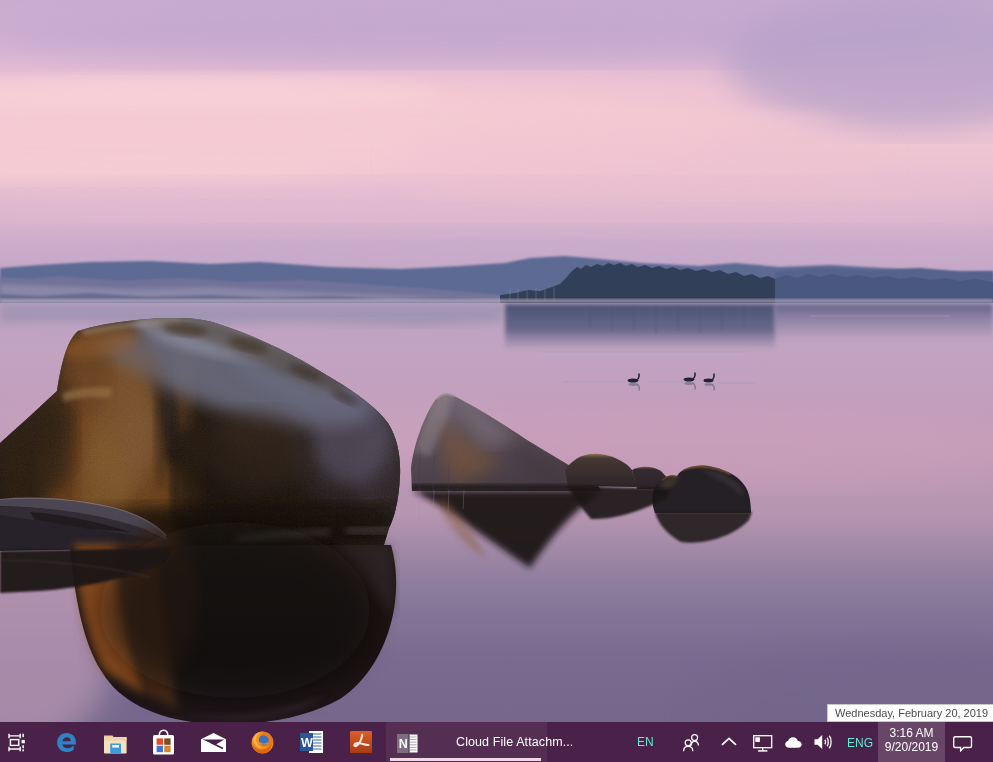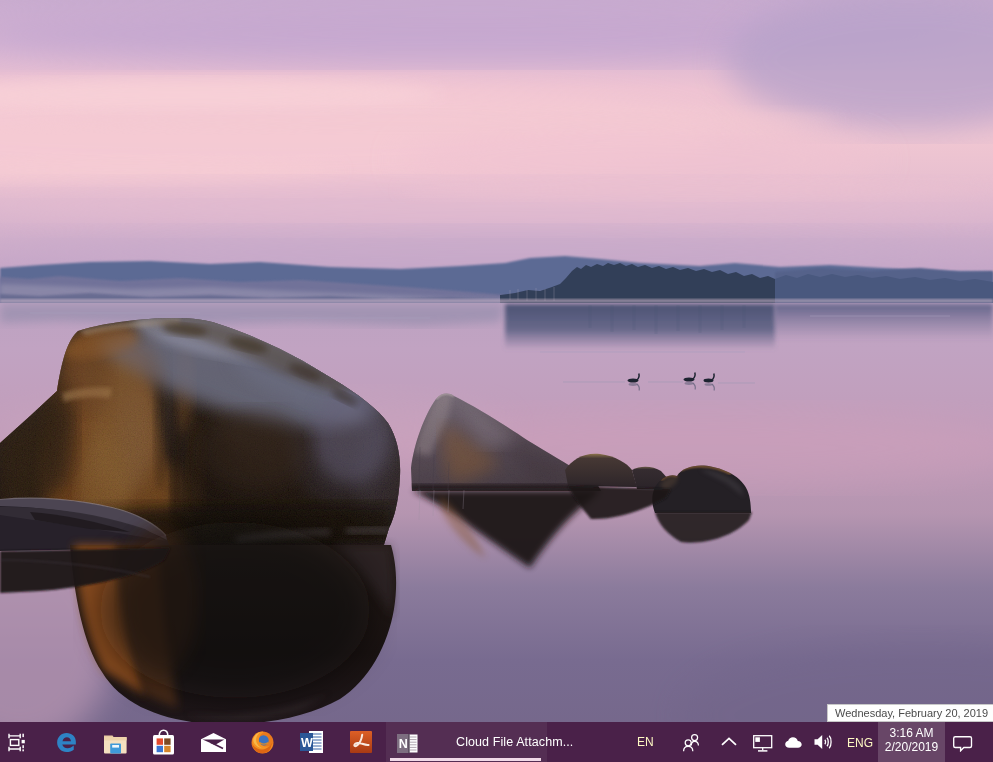--- a/index.html
+++ b/index.html
@@ -8,21 +8,21 @@
   #wp{position:absolute;left:0;top:0;}
   #taskbar{position:absolute;left:0;top:722px;width:993px;height:40px;
     background:#4a2149;}
   .tbi{position:absolute;top:0;}
   #onenotebtn{position:absolute;left:386px;top:0;width:161px;height:40px;
     background:rgba(255,255,255,0.06);}
   #onenotebtn .ul{position:absolute;left:4px;right:6px;bottom:1px;height:3px;
     background:#f0d9e7;}
   #onenotebtn .txt{position:absolute;left:38px;top:13px;color:#fff;font-size:12.5px;
     white-space:nowrap;letter-spacing:0.1px;margin-left:32px;}
-  .traytxt{position:absolute;color:#fef9c3;font-size:12px;}
+  .traytxt{position:absolute;color:#5eead4;font-size:12px;}
   #clockbox{position:absolute;left:878px;top:0;width:67px;height:40px;
     background:rgba(255,255,255,0.17);color:#fff;font-size:12px;text-align:center;}
   #clockbox .l1{margin-top:5px;line-height:13px;}
   #clockbox .l2{line-height:15px;}
   #tooltip{position:absolute;left:827px;top:704px;width:173px;height:16px;
     background:#fefefe;border:1px solid #c8c8c8;color:#4b4b4b;font-size:11px;
     line-height:16px;padding-left:7px;white-space:nowrap;}
 </style>
 </head>
 <body>
@@ -438,20 +438,20 @@
     <path fill="#ffffff" d="M0.5,5.3 H3.6 L8.2,1 V15 L3.6,10.7 H0.5 Z"></path>
     <g stroke="#ffffff" stroke-width="1.3" fill="none">
       <path d="M10.8,5.8 C11.8,6.8 11.8,9.2 10.8,10.2"></path>
       <path d="M13,3.8 C14.7,5.5 14.7,10.5 13,12.2"></path>
       <path d="M15.2,1.8 C17.7,4.3 17.7,11.7 15.2,14.2"></path>
     </g>
   </svg>
   <div class="traytxt" style="left:847px;top:14px;">ENG</div>
   <div id="clockbox">
         <div class="l1">3:16 AM</div>
-        <div class="l2">2/20/2019</div>
+        <div class="l2">9/20/2019</div>
       </div>
   <svg class="tbi" style="left:953px;top:14px" width="20" height="16" viewBox="0 0 20 16">
     <path stroke="#ffffff" stroke-width="1.35" fill="none" d="M2.2,0.7 H17 Q18.5,0.7 18.5,2.2 V10 Q18.5,11.5 17,11.5 H10.8 L7.6,14.8 V11.5 H2.2 Q0.7,11.5 0.7,10 V2.2 Q0.7,0.7 2.2,0.7 Z"></path>
   </svg>
 </div>
 <div id="tooltip">Wednesday, February 20, 2019</div>
 </div>
 
 </body></html>

